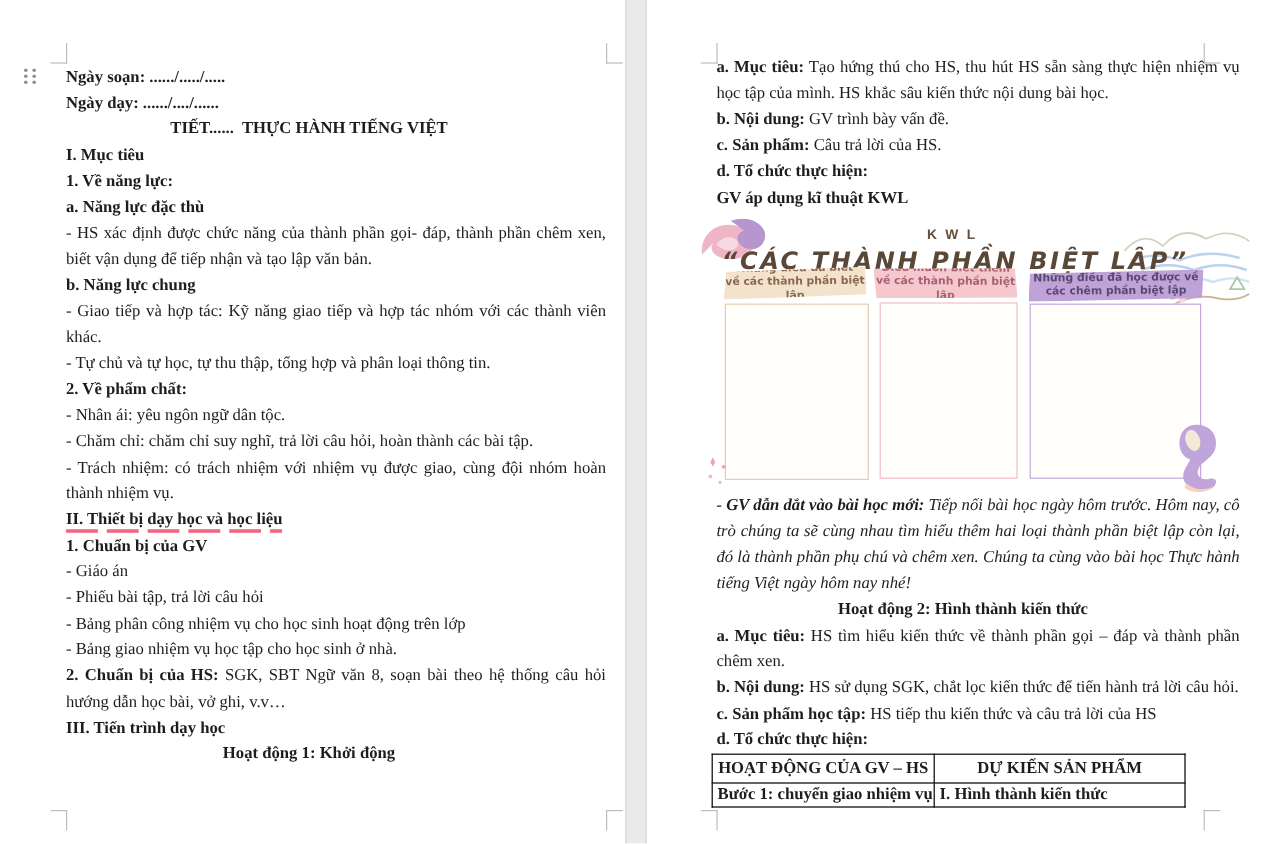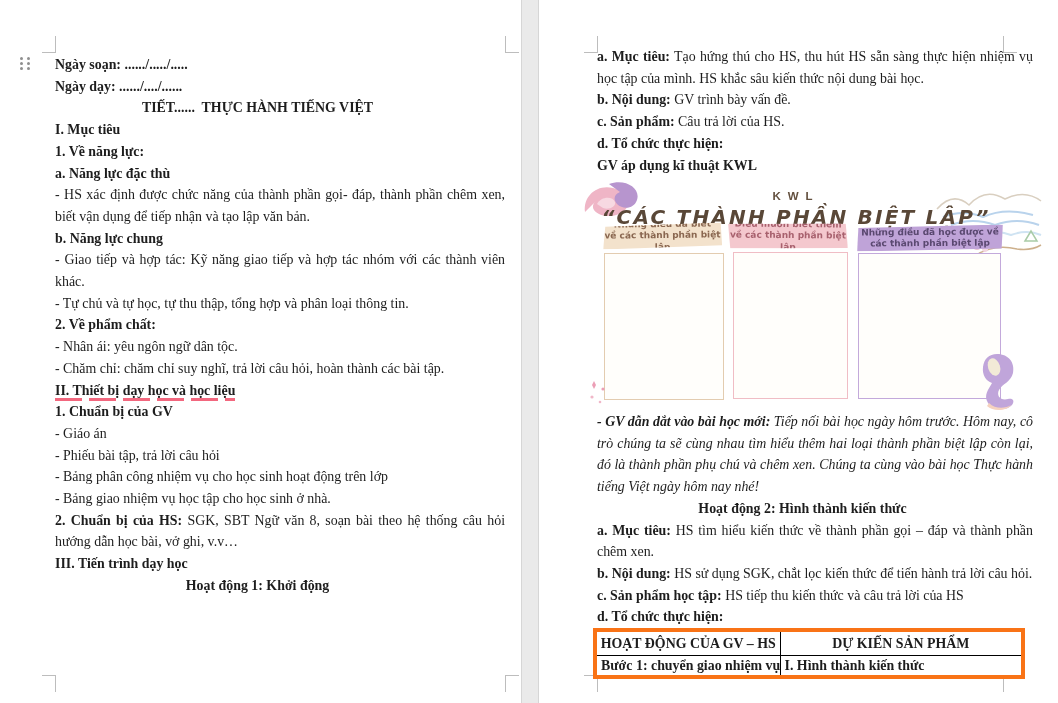--- a/index.html
+++ b/index.html
@@ -34,21 +34,21 @@
   #right-mid{left:597px;top:411px;width:436px;}
   .page-text p{margin:0;font-size:13.9px;line-height:21.7px;}
   .b{font-weight:bold;}
   .cl{text-align:center;padding-right:45px;}
   .cr{text-align:center;padding-right:25px;}
   .j{text-align:justify;}
   .it{font-style:italic;}
   .ru{background:linear-gradient(90deg,#f2677e 0 78%,rgba(0,0,0,0) 78%) left bottom repeat-x;
       background-size:34px 3px;padding-bottom:3px;}
   
-  .gv-table{border-collapse:collapse;border:4px solid #f97316;width:432px;margin-left:-4px;table-layout:fixed;}
+  .gv-table{border-collapse:collapse;border:1px solid #f97316;width:395px;margin-left:-4px;table-layout:fixed;}
   .gv-table th,.gv-table td{border:1px solid #000;font-size:13.9px;overflow:hidden;white-space:nowrap;}
   .gv-table th{font-weight:bold;text-align:center;height:23px;padding:0;}
   .gv-table td{font-weight:bold;text-align:left;height:19px;padding:0 0 0 4px;}
   
   #kwl{position:absolute;left:585px;top:183px;width:460px;height:229px;background:#fff;}
   .kwl-title{position:absolute;top:7px;left:0;width:422px;text-align:center;
     font-family:Liberation Sans, sans-serif;font-weight:bold;font-size:11.5px;letter-spacing:7px;color:#63503f;}
   .kwl-subtitle{position:absolute;top:22px;left:0;width:422px;text-align:center;
     font-family:"DejaVu Sans",sans-serif;font-weight:bold;font-size:20px;letter-spacing:2.2px;color:#594737;font-style:italic;}
   .banner{position:absolute;display:flex;flex-direction:column;justify-content:center;
@@ -98,20 +98,21 @@
   <p class="b">I. Mục tiêu</p>
   <p class="b">1. Về năng lực:</p>
   <p class="b">a. Năng lực đặc thù</p>
   <p class="j">- HS xác định được chức năng của thành phần gọi- đáp, thành phần chêm xen, biết vận dụng để tiếp nhận và tạo lập văn bản.</p>
   <p class="b">b. Năng lực chung</p>
   <p class="j">- Giao tiếp và hợp tác: Kỹ năng giao tiếp và hợp tác nhóm với các thành viên khác.</p>
   <p>- Tự chủ và tự học, tự thu thập, tổng hợp và phân loại thông tin.</p>
   <p class="b">2. Về phẩm chất:</p>
   <p>- Nhân ái: yêu ngôn ngữ dân tộc.</p>
   <p>- Chăm chỉ: chăm chỉ suy nghĩ, trả lời câu hỏi, hoàn thành các bài tập.</p>
+  <p class="j">- Trách nhiệm: có trách nhiệm với nhiệm vụ được giao, cùng đội nhóm hoàn thành nhiệm vụ.</p>
   <p class="b"><span class="ru">II. Thiết bị dạy học và học liệu</span></p>
   <p class="b">1. Chuẩn bị của GV</p>
   <p>- Giáo án</p>
   <p>- Phiếu bài tập, trả lời câu hỏi</p>
   <p>- Bảng phân công nhiệm vụ cho học sinh hoạt động trên lớp</p>
   <p>- Bảng giao nhiệm vụ học tập cho học sinh ở nhà.</p>
   <p class="j">
     <b>2. Chuẩn bị của HS:</b><span> SGK, SBT Ngữ văn 8, soạn bài theo hệ thống câu hỏi hướng dẫn học bài, vở ghi, v.v…</span>
   </p>
   <p class="b">III. Tiến trình dạy học</p>
@@ -157,21 +158,21 @@
   <div class="banner bn1">
     <span>Những điều đã biết</span>
       <span>về các thành phần biệt lập</span>
   </div>
   <div class="banner bn2">
     <span>Điều muốn biết thêm</span>
       <span>về các thành phần biệt lập</span>
   </div>
   <div class="banner bn3">
     <span>Những điều đã học được về</span>
-      <span>các thành phần biệt lập</span>
+      <span>các chêm phần biệt lập</span>
   </div>
 
   <div class="kwl-box kb1"></div>
   <div class="kwl-box kb2"></div>
   <div class="kwl-box kb3"></div>
 
   <svg class="art" style="left:396px;top:170px" width="36" height="59" viewBox="0 0 36 59">
     <path d="M16,1 C28,1 34,10 32,20 C30,29 21,31 18,37 C15,43 20,48 27,46 C32,45 34,48 31,52 C26,58 12,58 7,50 C2,42 8,36 11,30 C5,28 1,22 2,14 C3,6 8,1 16,1 Z" fill="#c0a5da"></path>
     <ellipse cx="13" cy="14" rx="6" ry="9" transform="rotate(-18 13 14)" fill="#f2ead7"></ellipse>
     <path d="M8,50 C14,56 24,56 30,52 C26,58 12,59 6,53 Z" fill="#f6d2bf"></path>

